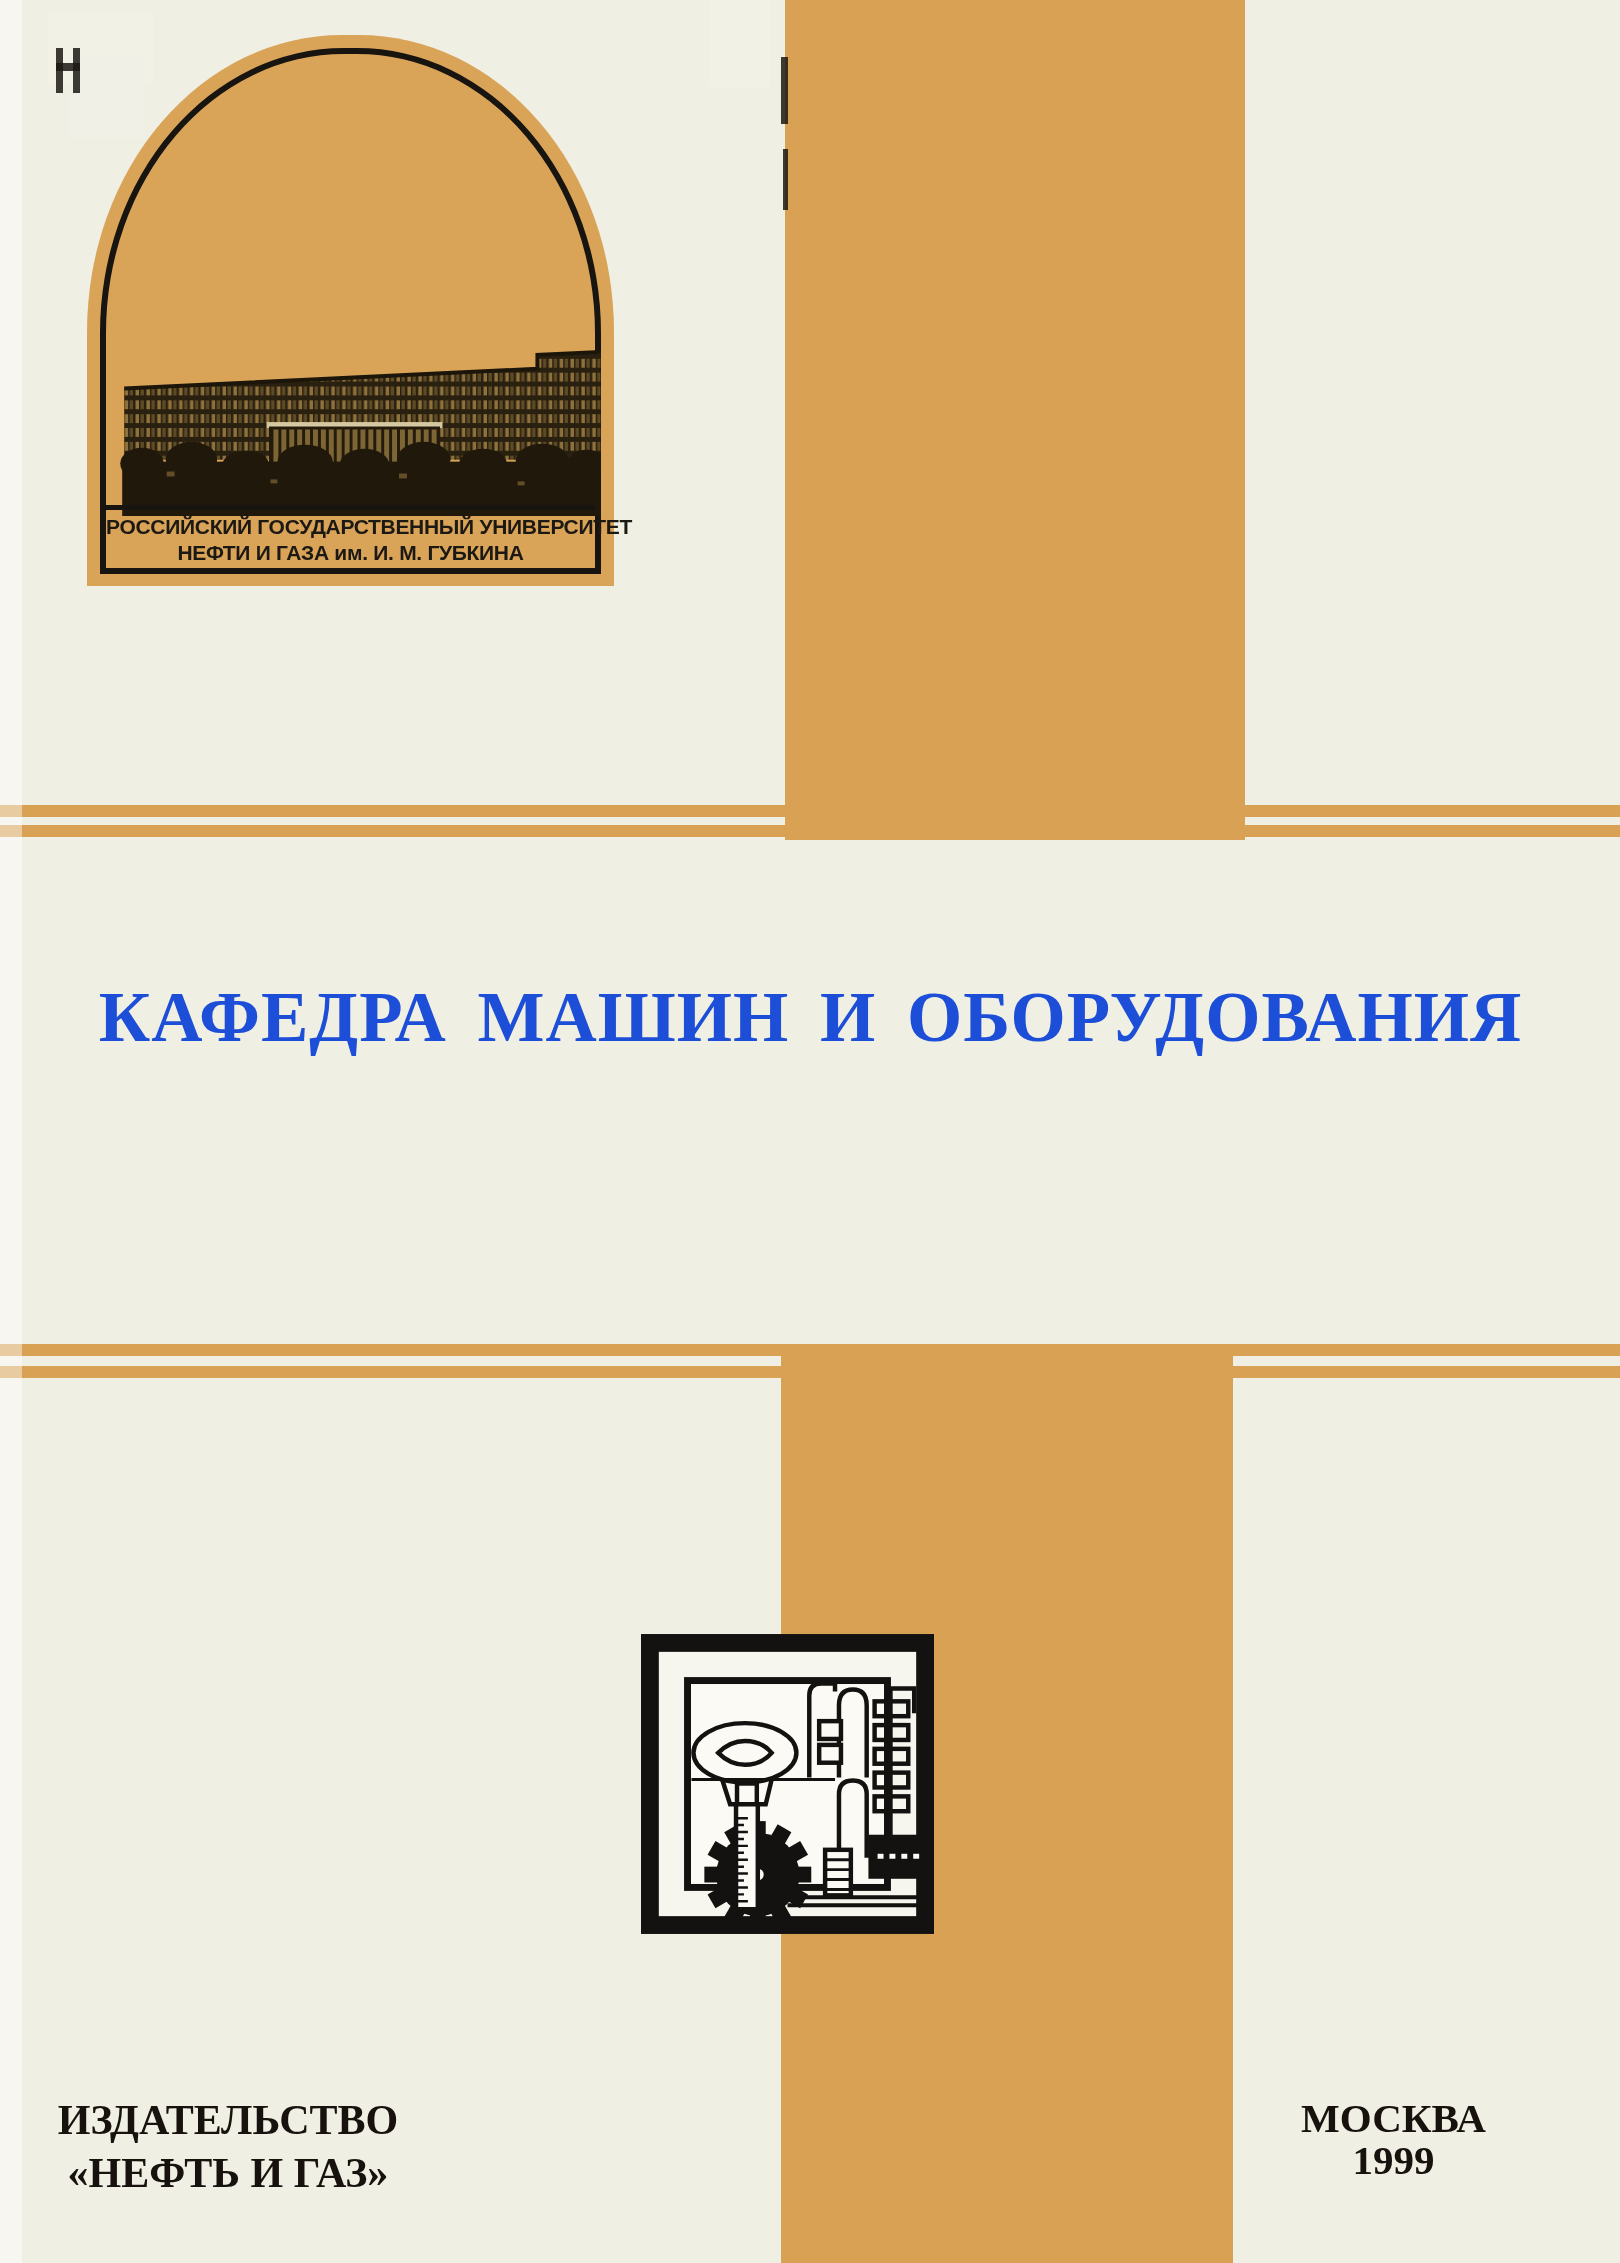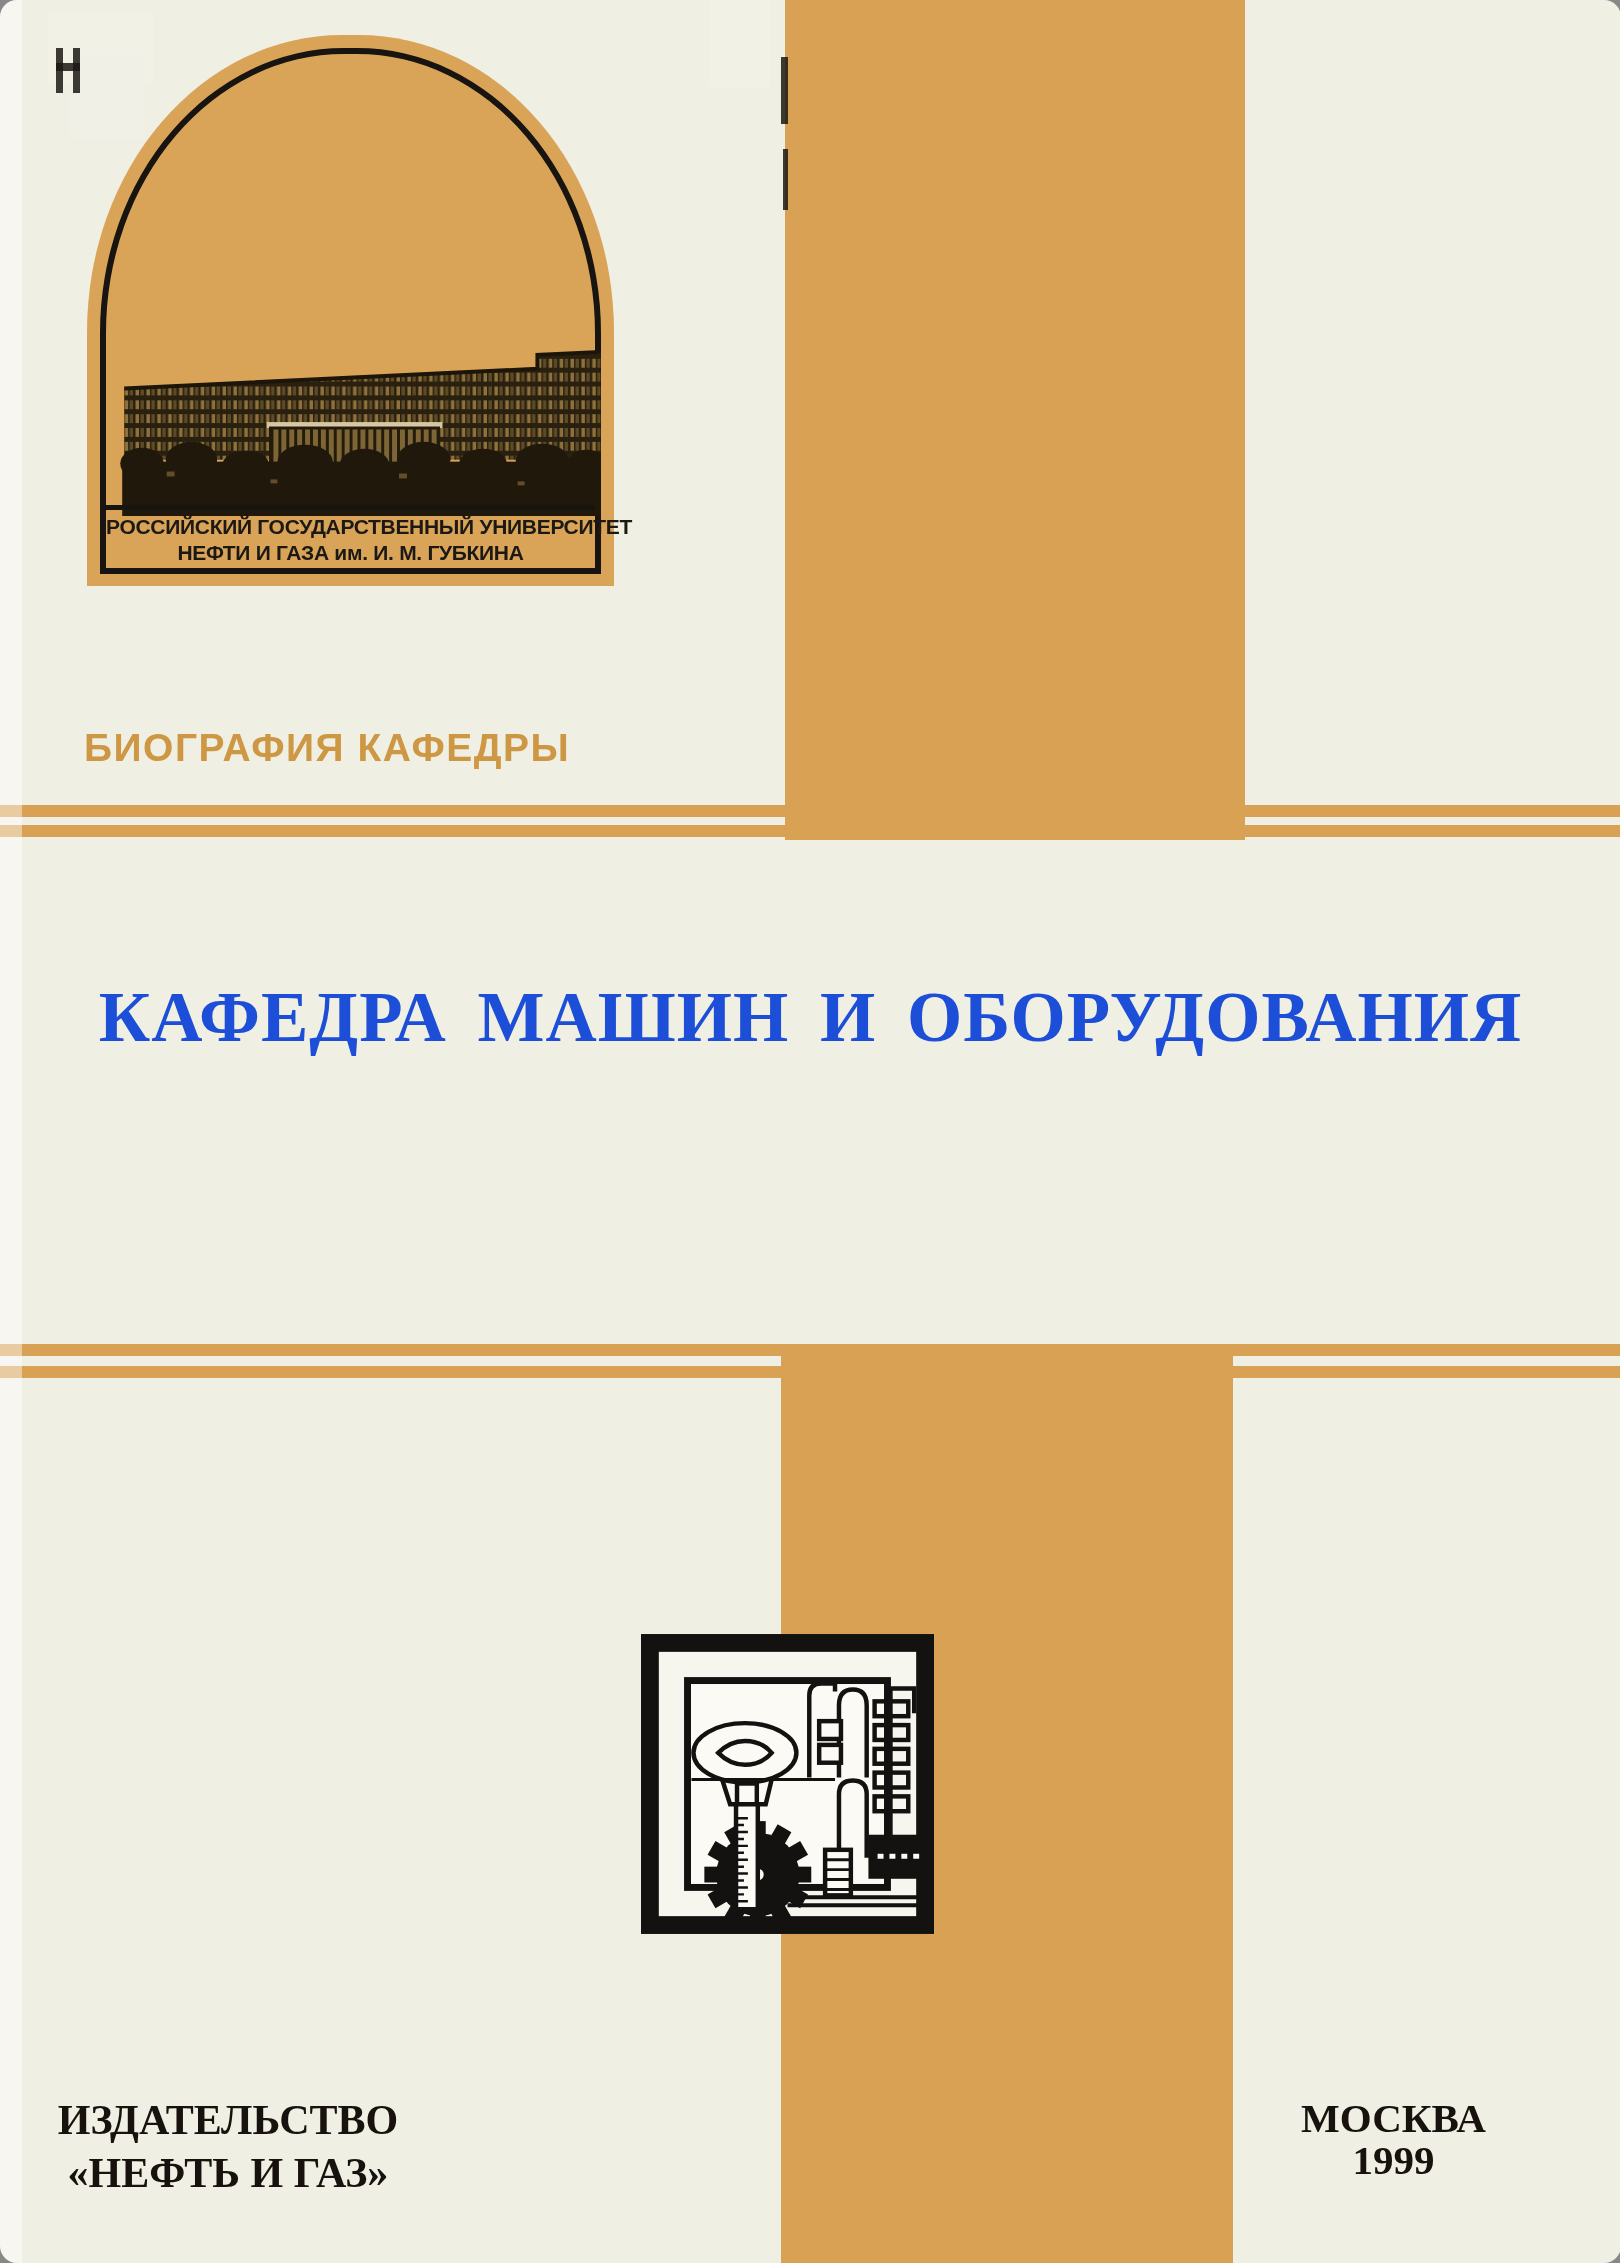--- a/index.html
+++ b/index.html
@@ -2,21 +2,20 @@
 <html><head>
 <meta charset="utf-8">
 <style>
   html,body{margin:0;padding:0;background:#888;}
   .cover{
     position:relative;
     width:1621px;height:2263px;
     background:#f0efe4;
     overflow:hidden;
     font-family:"Liberation Serif","DejaVu Serif",serif;
-    border-radius:17px;
   }
   
   .stripe{position:absolute;background:#d8a154;}
   .stripe-top{left:785px;top:0;width:460px;height:840px;}
   .stripe-bottom{left:781px;top:1344px;width:452px;height:919px;}
   .rule{position:absolute;left:0;width:1621px;height:12px;background:#d8a154;}
   .rule1a{top:805px;} .rule1b{top:825px;}
   .rule2a{top:1344px;} .rule2b{top:1366px;}
 
   
@@ -142,21 +141,20 @@
             <rect x="410" y="140" width="7" height="4"></rect>
         </g>
       </svg>
       <div class="name-plate">
         <div class="ln">РОССИЙСКИЙ ГОСУДАРСТВЕННЫЙ УНИВЕРСИТЕТ</div>
         <div class="ln">НЕФТИ И ГАЗА им. И. М. ГУБКИНА</div>
       </div>
     </div>
   </div>
 
-  <div class="series">БИОГРАФИЯ КАФЕДРЫ</div>
 
   <div class="title">
     <div>КАФЕДРА МАШИН И ОБОРУДОВАНИЯ</div>
   </div>
 
   <svg class="dept-emblem" viewBox="0 0 296 303">
     <rect x="9" y="9" width="278" height="285" fill="#f6f5ee" stroke="#141210" stroke-width="18"></rect>
     <rect x="47" y="47" width="202" height="209" fill="#fbfaf4" stroke="#141210" stroke-width="7"></rect>
     <g stroke="#141210" fill="none" stroke-width="4.5">
 

